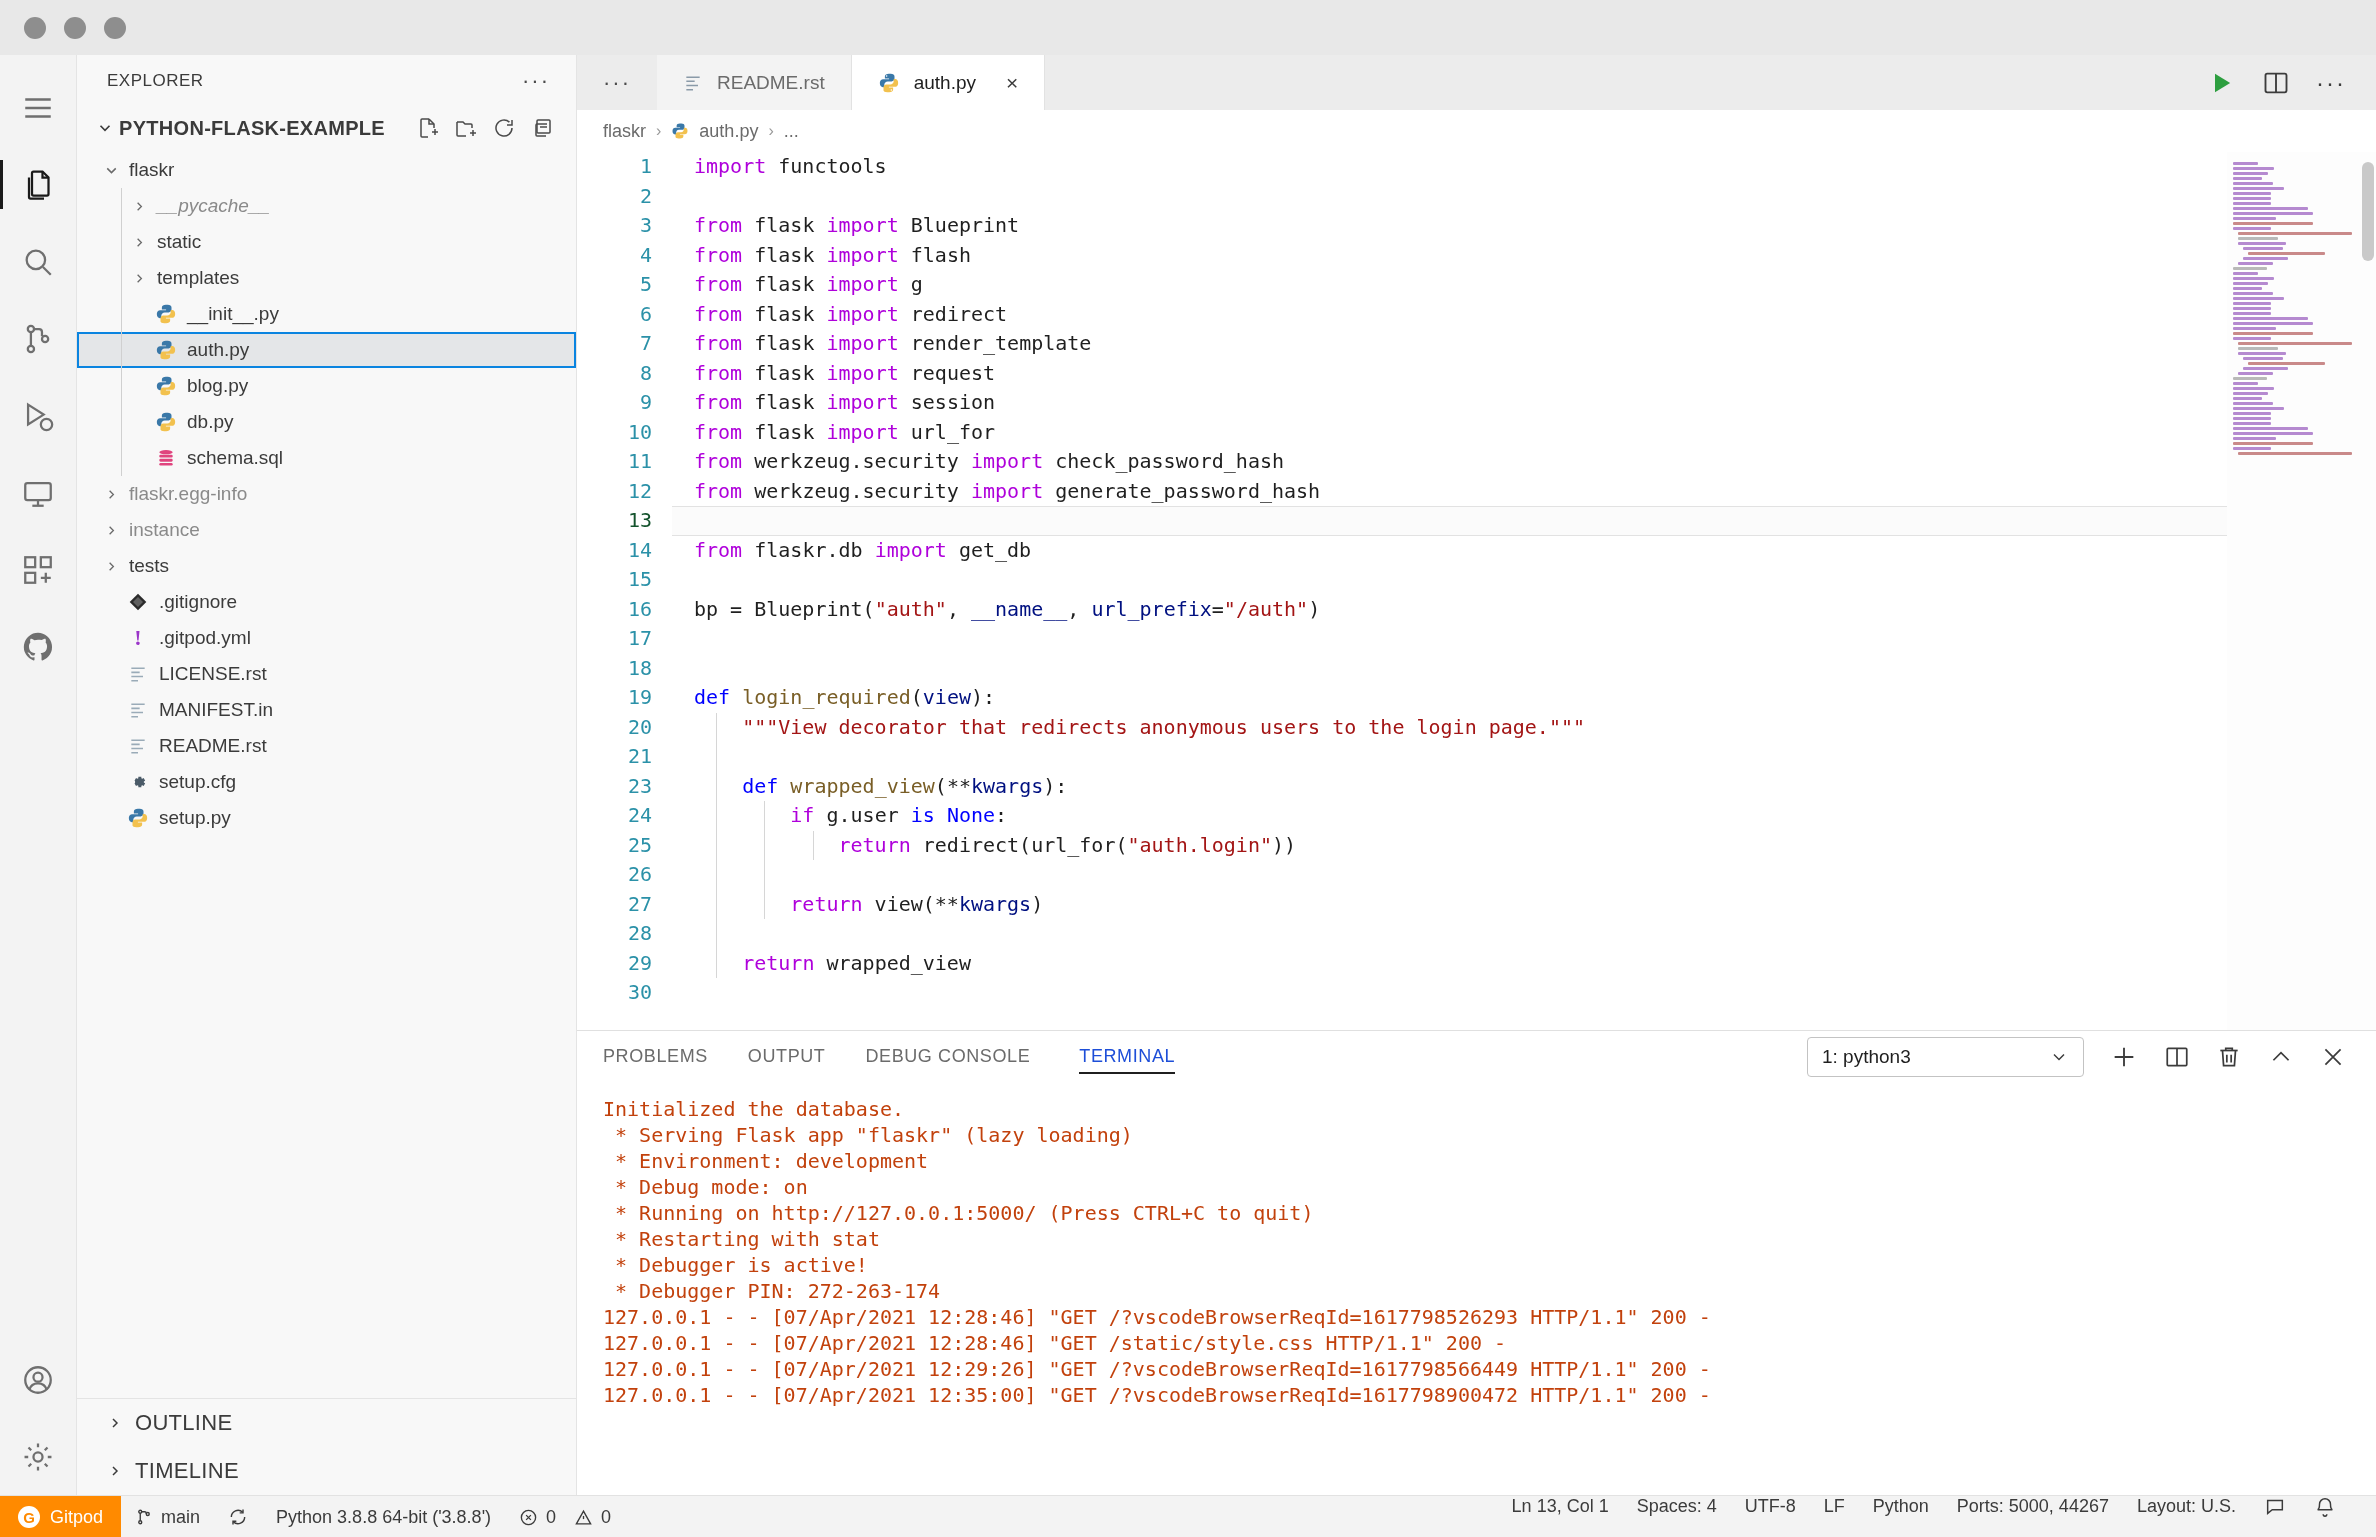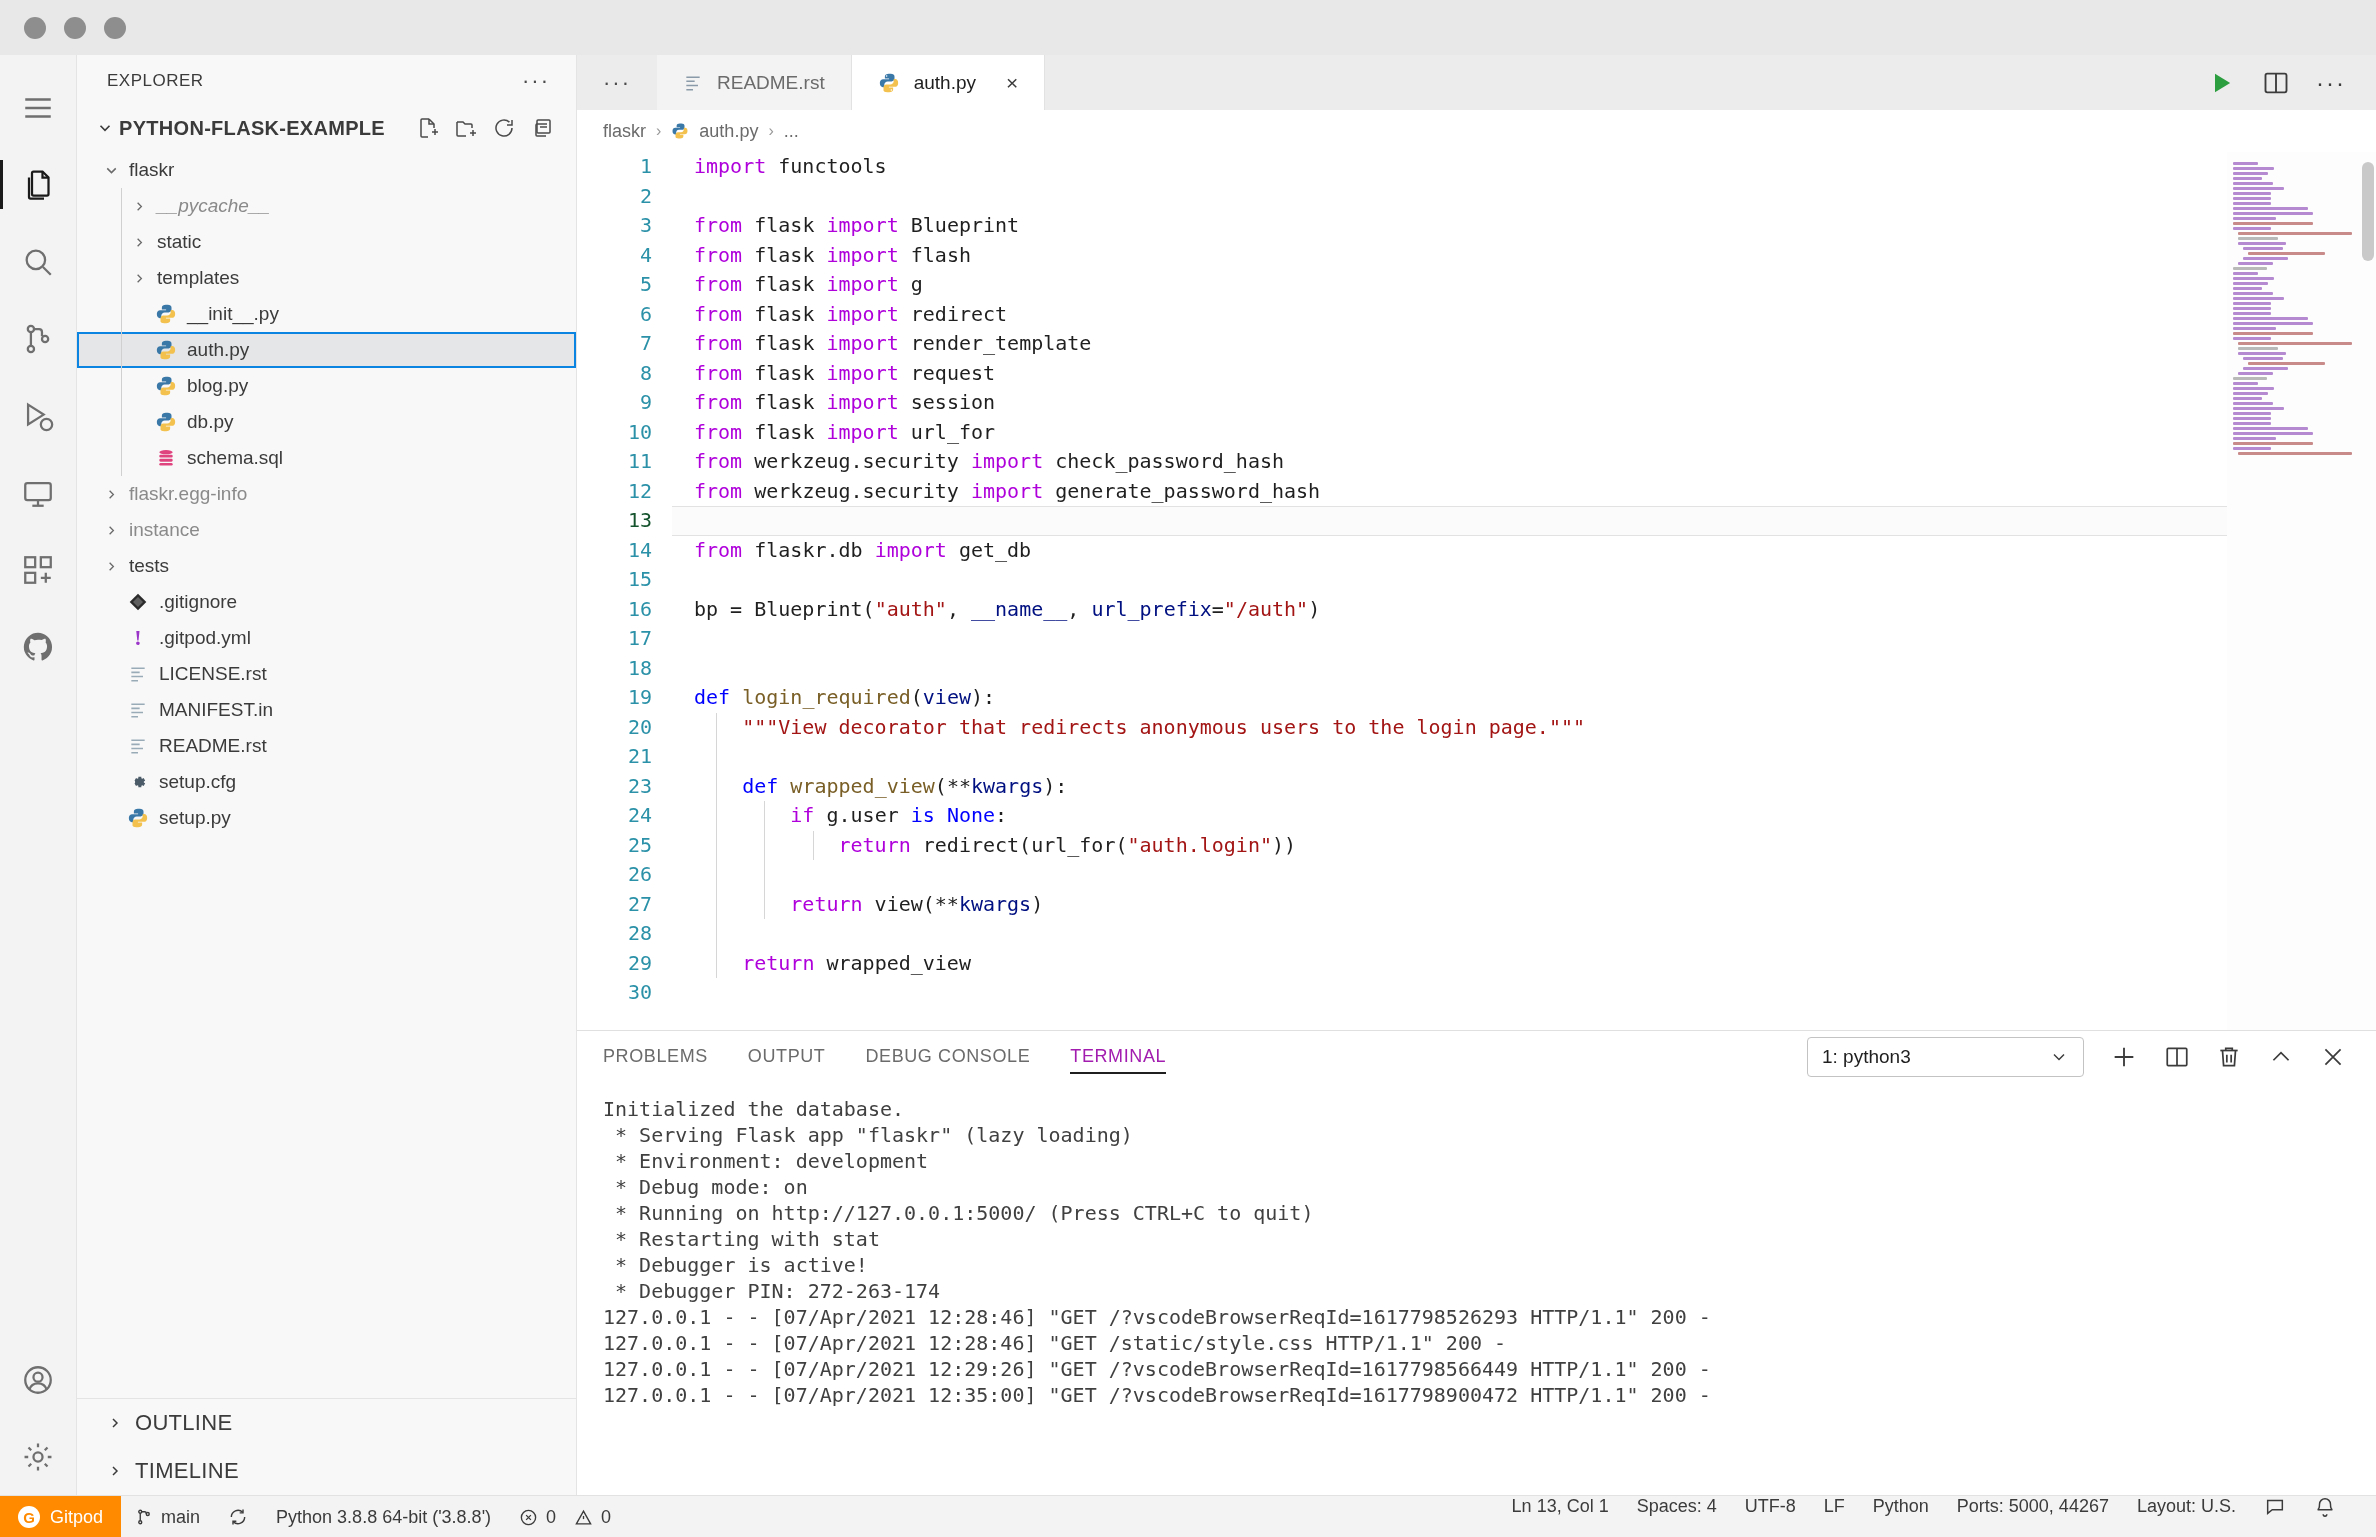--- a/index.html
+++ b/index.html
@@ -124,34 +124,34 @@
   
   .panel {
     height: 465px; flex: 0 0 465px; background: #ffffff;
     border-top: 1px solid #e0e0e0; display: flex; flex-direction: column;
   }
   .panelhead { height: 51px; display: flex; align-items: center; padding-left: 26px; flex: 0 0 51px; }
   .ptab {
     font-size: 18px; color: #6b6b6b; letter-spacing: 0.6px; margin-right: 40px;
     height: 51px; display: flex; align-items: center; position: relative; white-space: nowrap;
   }
-  .ptab.active { color: #a21caf; }
+  .ptab.active { color: #1d4ed8; margin-left: 9px; }
   .ptab.active::after {
     content: ""; position: absolute; left: 0; right: 0; bottom: 8px; height: 2px; background: #1f1f1f;
   }
   .panelhead-right { margin-left: auto; display: flex; align-items: center; gap: 26px; padding-right: 30px; }
   .term-select {
     display: flex; align-items: center; justify-content: space-between;
     width: 277px; height: 40px; border: 1px solid #c3c3c3; border-radius: 4px;
     padding: 0 14px; font-size: 19px; color: #1f1f1f; background: #ffffff;
   }
   .pico { color: #3c3c3c; display: flex; align-items: center; }
   .terminalbody {
     flex: 1 1 auto; padding: 14px 0 0 26px; overflow: hidden;
-    font-family: "DejaVu Sans Mono", monospace; font-size: 20px; line-height: 26px; color: #404040;
+    font-family: "DejaVu Sans Mono", monospace; font-size: 20px; line-height: 26px; color: #c2410c;
   }
   .tline { white-space: pre; height: 26px; }
 
   
   .statusbar {
     height: 43px; flex: 0 0 43px; background: #f3f3f3; border-top: 1px solid #e2e2e2;
     display: flex; align-items: stretch; font-size: 18px; color: #3b3b3b;
   }
   .st-gitpod {
     background: #ff8a00; color: #ffffff; display: flex; align-items: center; gap: 10px;

